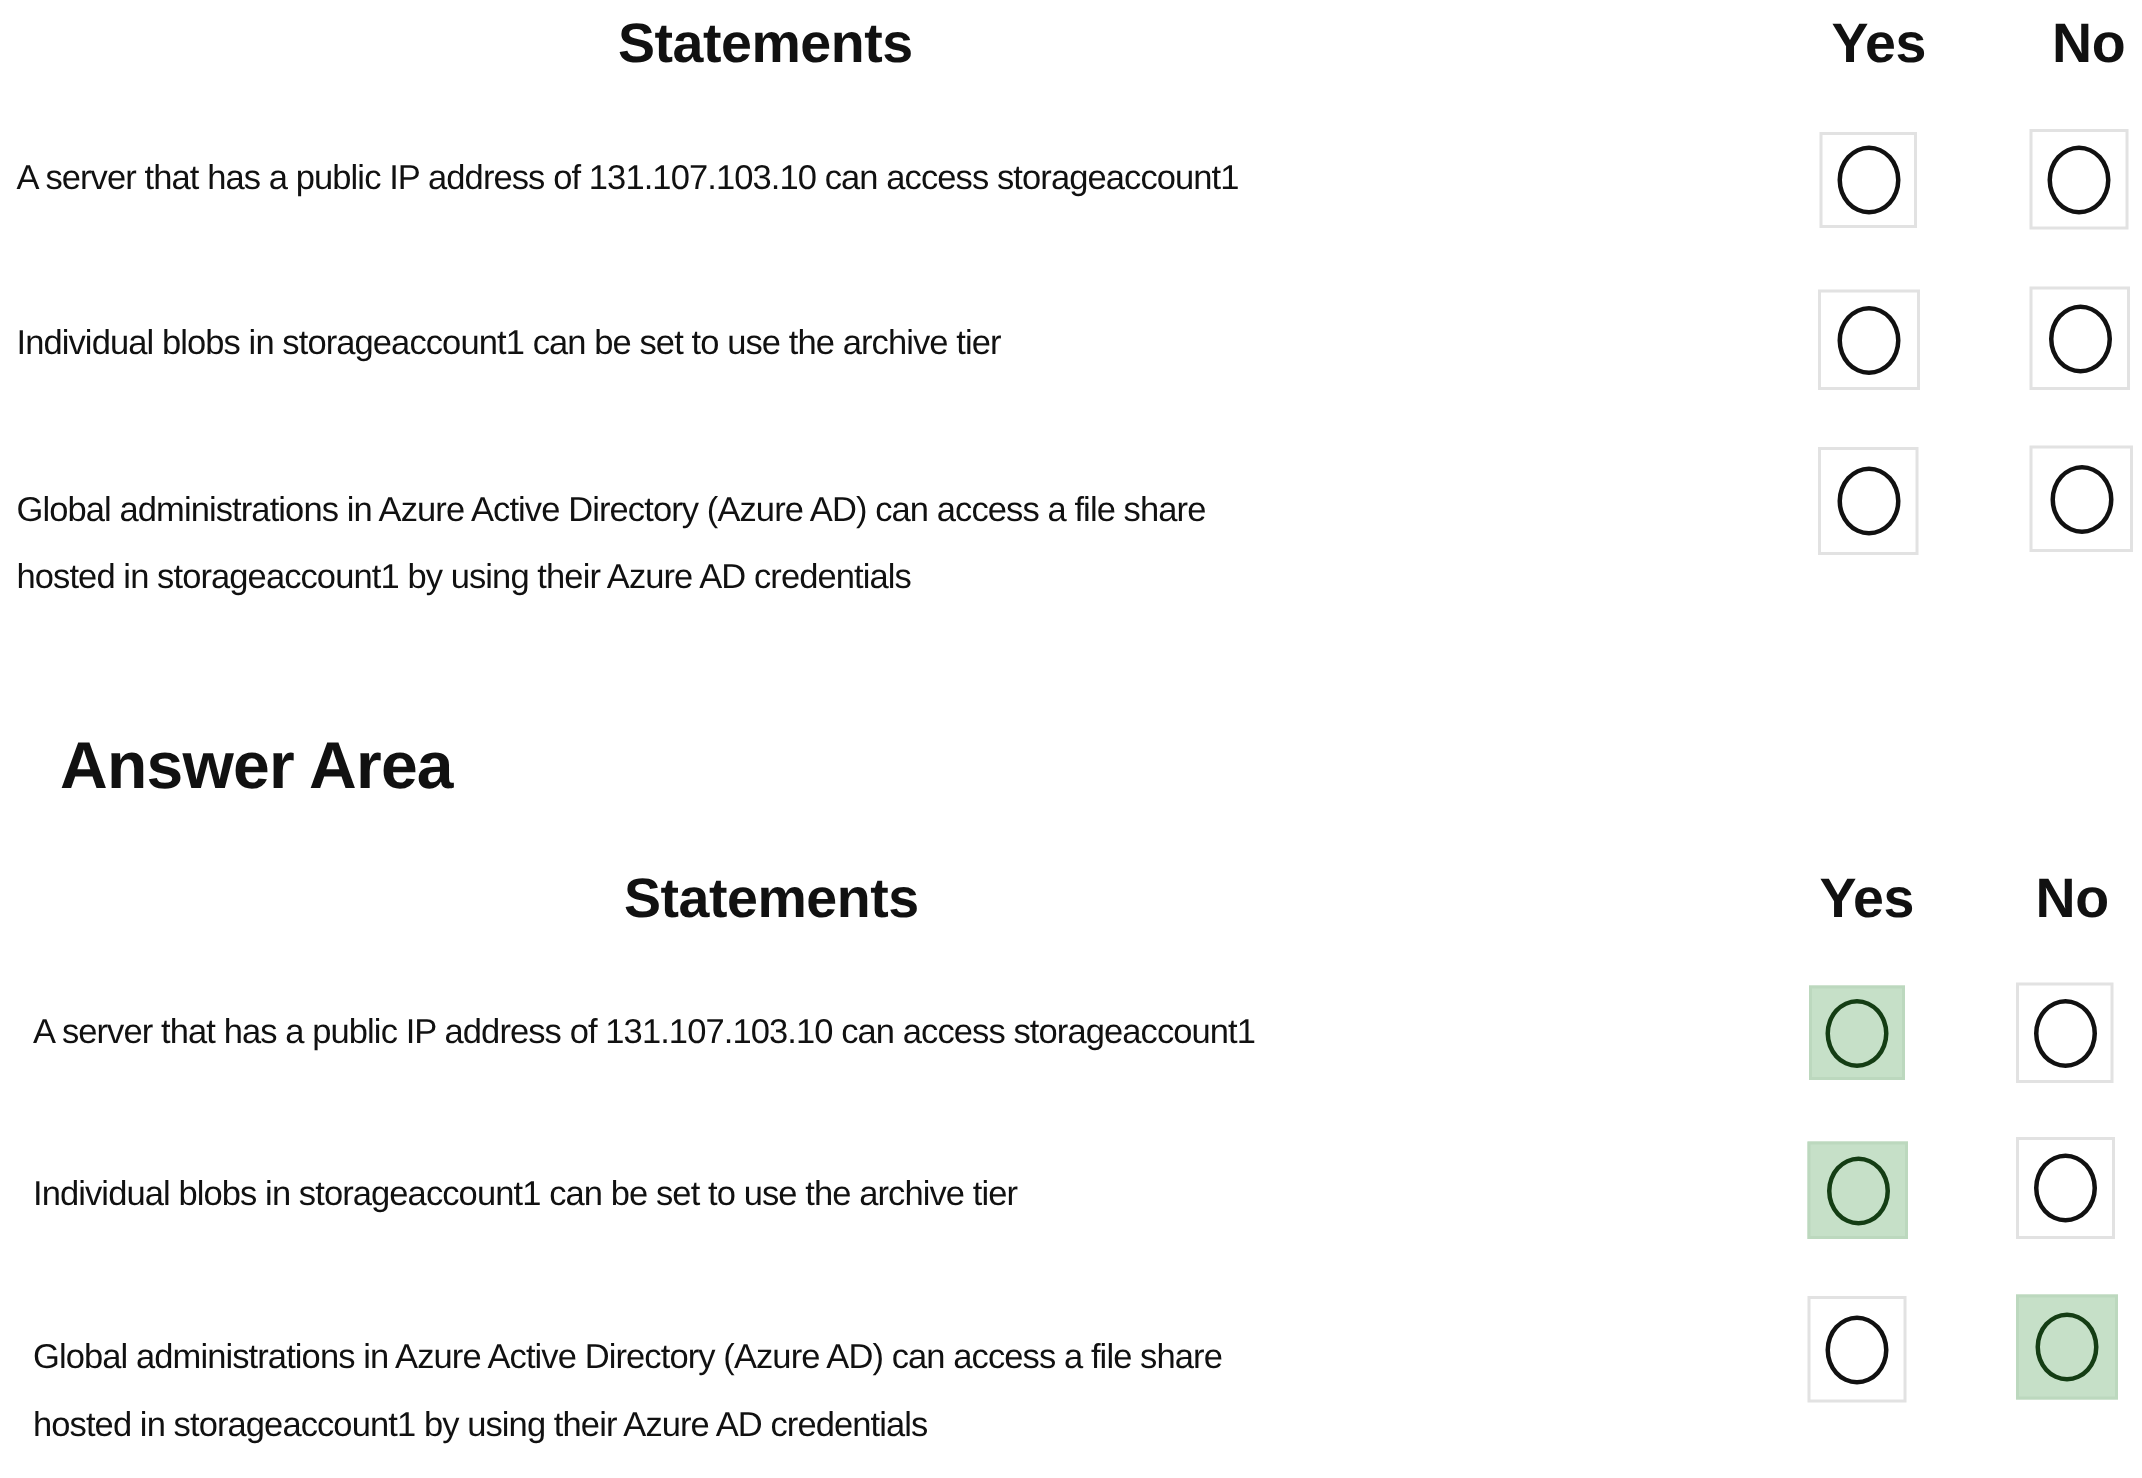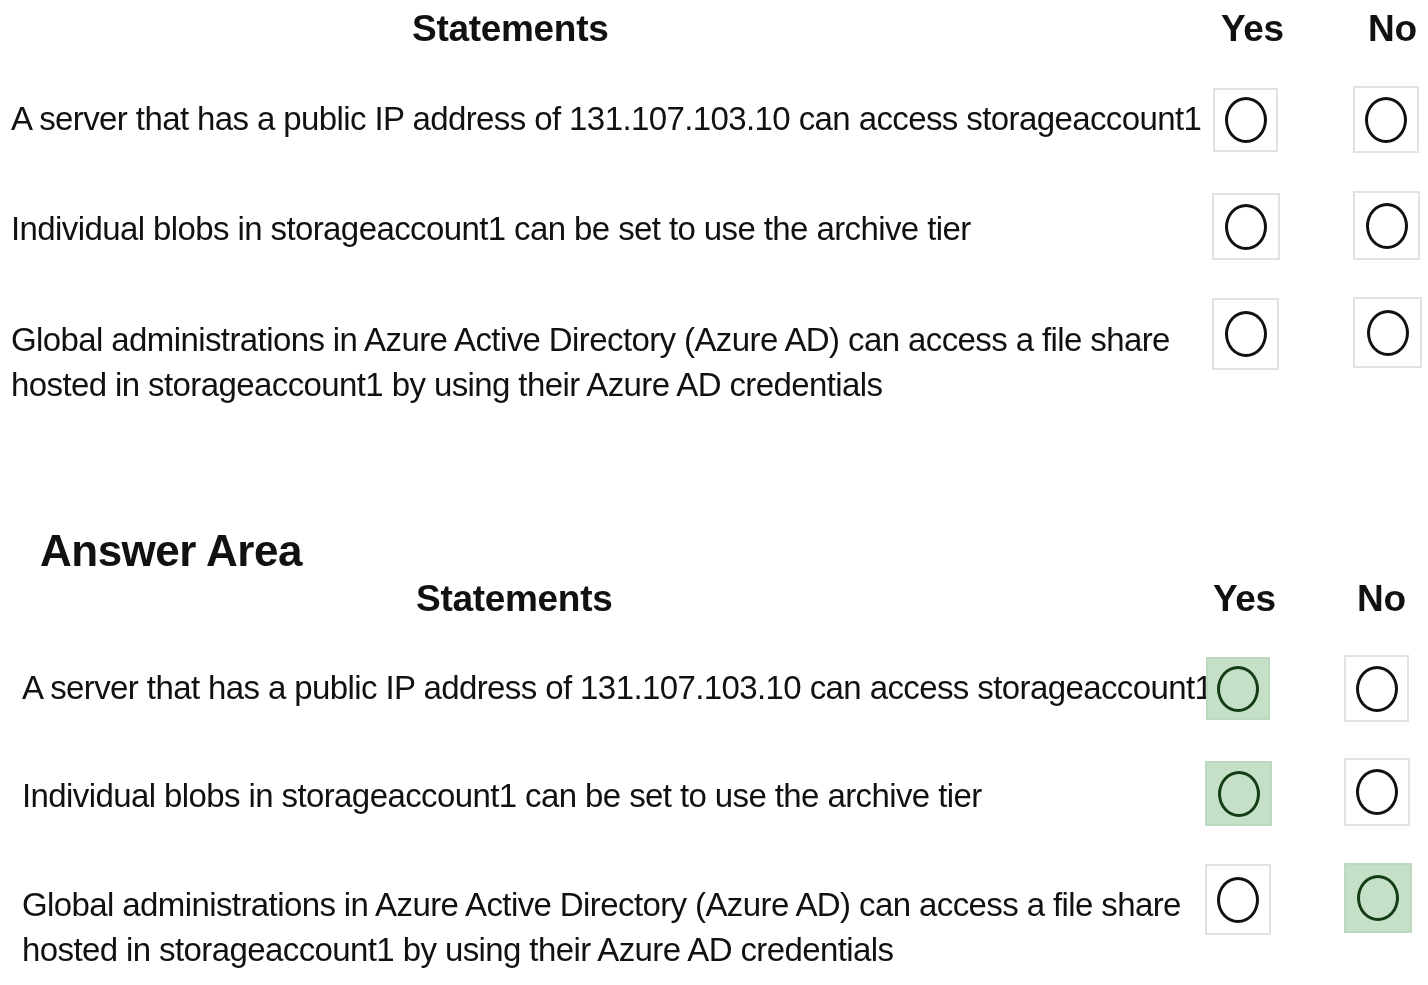--- a/index.html
+++ b/index.html
@@ -1,21 +1,21 @@
 <!DOCTYPE html>
 <html><head>
 <meta charset="utf-8">
 <style>
   html,body{margin:0;padding:0;background:#ffffff;}
   body{width:1428px;height:985px;position:relative;overflow:hidden;
        font-family:"Liberation Sans","DejaVu Sans",sans-serif;color:#111;}
   .abs{position:absolute;}
   .hdr{font-weight:bold;font-size:37px;letter-spacing:-0.3px;}
-  .stmt{font-size:33px;line-height:45px;letter-spacing:-0.6px;white-space:nowrap;}
-  .title{font-weight:bold;font-size:44px;letter-spacing:-0.5px;margin-top:40px;}
+  .stmt{font-size:23px;line-height:45px;letter-spacing:-0.6px;white-space:nowrap;}
+  .title{font-weight:bold;font-size:44px;letter-spacing:-0.5px;}
   .box{position:absolute;box-sizing:border-box;border:2px solid #e2e2e2;background:#fff;
        display:flex;align-items:center;justify-content:center;cursor:pointer;}
   .box.sel{background:#c6e0c8;border-color:#bcd8be;}
   .circ{width:42px;height:46px;border-radius:50%;border:3px solid #111;box-sizing:border-box;}
   .box.sel .circ{border-color:#143d14;}
 </style>
 </head>
 <body>
 
 <div class="abs hdr" style="left:412px;top:8px;">Statements</div>

